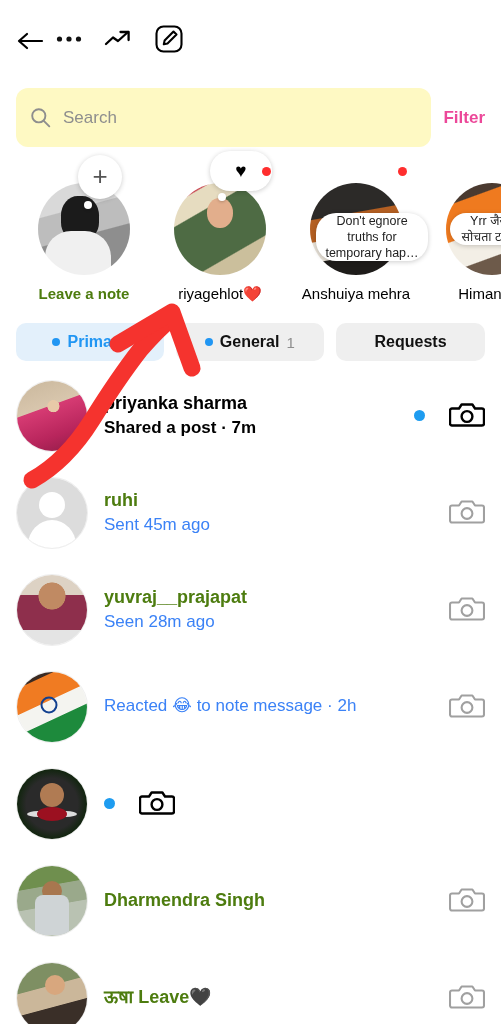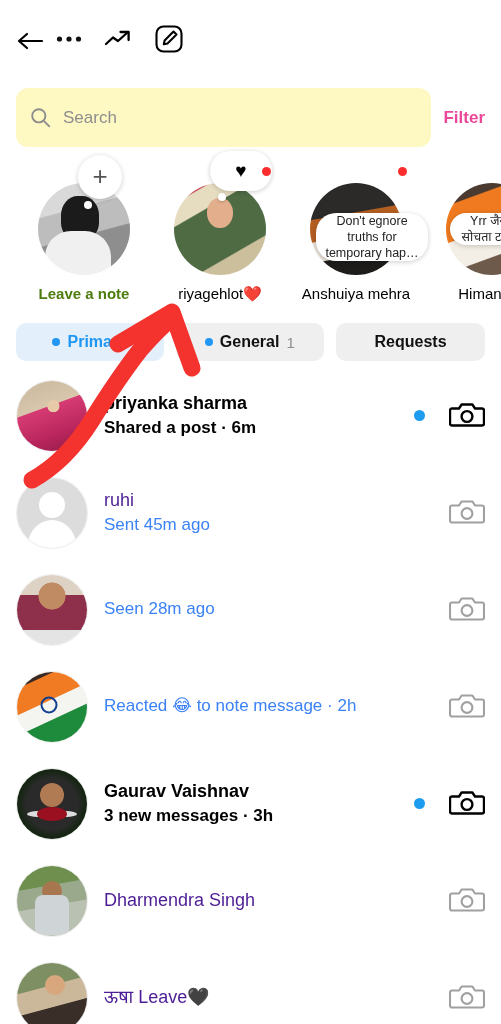--- a/index.html
+++ b/index.html
@@ -94,21 +94,21 @@
   .av-wrap { position: relative; width: 72px; height: 72px; flex: 0 0 72px; }
   .av {
     width: 72px; height: 72px; border-radius: 50%; overflow: hidden;
     border: 1px solid #eee; position: relative;
   }
   .online {
     position: absolute; right: 1px; bottom: 3px; width: 17px; height: 17px;
     border-radius: 50%; background: #4ad321; border: 2.5px solid #fff;
   }
   .row-mid { flex: 1 1 auto; min-width: 0; display: flex; flex-direction: column; gap: 4px; }
-  .r-name { font-size: 18px; color: #4c1d95; line-height: 1.2; }
+  .r-name { font-size: 18px; color: #4d7c0f; line-height: 1.2; font-weight: bold; }
   .r-sub { font-size: 17px; color: #3b82f6; line-height: 1.2; }
   .row.unread .r-name, .row.unread .r-sub { font-weight: bold; color: #000; }
   .r-right { display: flex; align-items: center; gap: 24px; flex: 0 0 auto; }
   .unread-dot { width: 11px; height: 11px; border-radius: 50%; background: #1e9cf0; }
   .unread-spacer { width: 11px; height: 11px; }
 
   
   .pic { position: absolute; inset: 0; }
   .pic-priyanka { background:
       radial-gradient(circle at 52% 36%, #e8c9a8 0 10%, transparent 11%),
@@ -251,21 +251,21 @@
   <div class="list">
       <div class="row unread">
     <div class="av-wrap">
       <div class="av">
         <div class="pic pic-priyanka"></div>
       </div>
       <div class="online"></div>
     </div>
     <div class="row-mid">
       <div class="r-name">priyanka sharma</div>
-      <div class="r-sub">Shared a post · 6m</div>
+      <div class="r-sub">Shared a post · 7m</div>
     </div>
     <div class="r-right">
       <div class="unread-dot"></div>
       <div>
   <svg width="36" height="30" viewBox="0 0 36 30">
     <path d="M3 9.5 h7 l2.6-4h10.8l2.6 4H33 a2 2 0 0 1 2 2 v13 a2 2 0 0 1 -2 2 H3 a2 2 0 0 1 -2 -2 v-13 a2 2 0 0 1 2 -2 z" fill="none" stroke="#000" stroke-width="2.4" stroke-linejoin="round"></path>
     <circle cx="18" cy="17.5" r="5.4" fill="none" stroke="#000" stroke-width="2.4"></circle>
   </svg></div>
     </div>
       </div>
@@ -290,20 +290,21 @@
     </div>
       </div>
       <div class="row">
     <div class="av-wrap">
       <div class="av">
         <div class="pic pic-yuvraj"></div>
       </div>
 
     </div>
     <div class="row-mid">
+      <div class="r-name">yuvraj__prajapat</div>
       <div class="r-sub">Seen 28m ago</div>
     </div>
     <div class="r-right">
       <div class="unread-spacer"></div>
       <div>
   <svg width="36" height="30" viewBox="0 0 36 30">
     <path d="M3 9.5 h7 l2.6-4h10.8l2.6 4H33 a2 2 0 0 1 2 2 v13 a2 2 0 0 1 -2 2 H3 a2 2 0 0 1 -2 -2 v-13 a2 2 0 0 1 2 -2 z" fill="none" stroke="#a0a0a0" stroke-width="2.1" stroke-linejoin="round"></path>
     <circle cx="18" cy="17.5" r="5.4" fill="none" stroke="#a0a0a0" stroke-width="2.1"></circle>
   </svg></div>
     </div>
@@ -326,24 +327,20 @@
     <circle cx="18" cy="17.5" r="5.4" fill="none" stroke="#a0a0a0" stroke-width="2.1"></circle>
   </svg></div>
     </div>
       </div>
       <div class="row unread">
     <div class="av-wrap">
       <div class="av">
         <div class="pic pic-gaurav"></div>
       </div>
 
-    </div>
-    <div class="row-mid">
-      <div class="r-name">Gaurav Vaishnav</div>
-      <div class="r-sub">3 new messages · 3h</div>
     </div>
     <div class="r-right">
       <div class="unread-dot"></div>
       <div>
   <svg width="36" height="30" viewBox="0 0 36 30">
     <path d="M3 9.5 h7 l2.6-4h10.8l2.6 4H33 a2 2 0 0 1 2 2 v13 a2 2 0 0 1 -2 2 H3 a2 2 0 0 1 -2 -2 v-13 a2 2 0 0 1 2 -2 z" fill="none" stroke="#000" stroke-width="2.4" stroke-linejoin="round"></path>
     <circle cx="18" cy="17.5" r="5.4" fill="none" stroke="#000" stroke-width="2.4"></circle>
   </svg></div>
     </div>
       </div>

